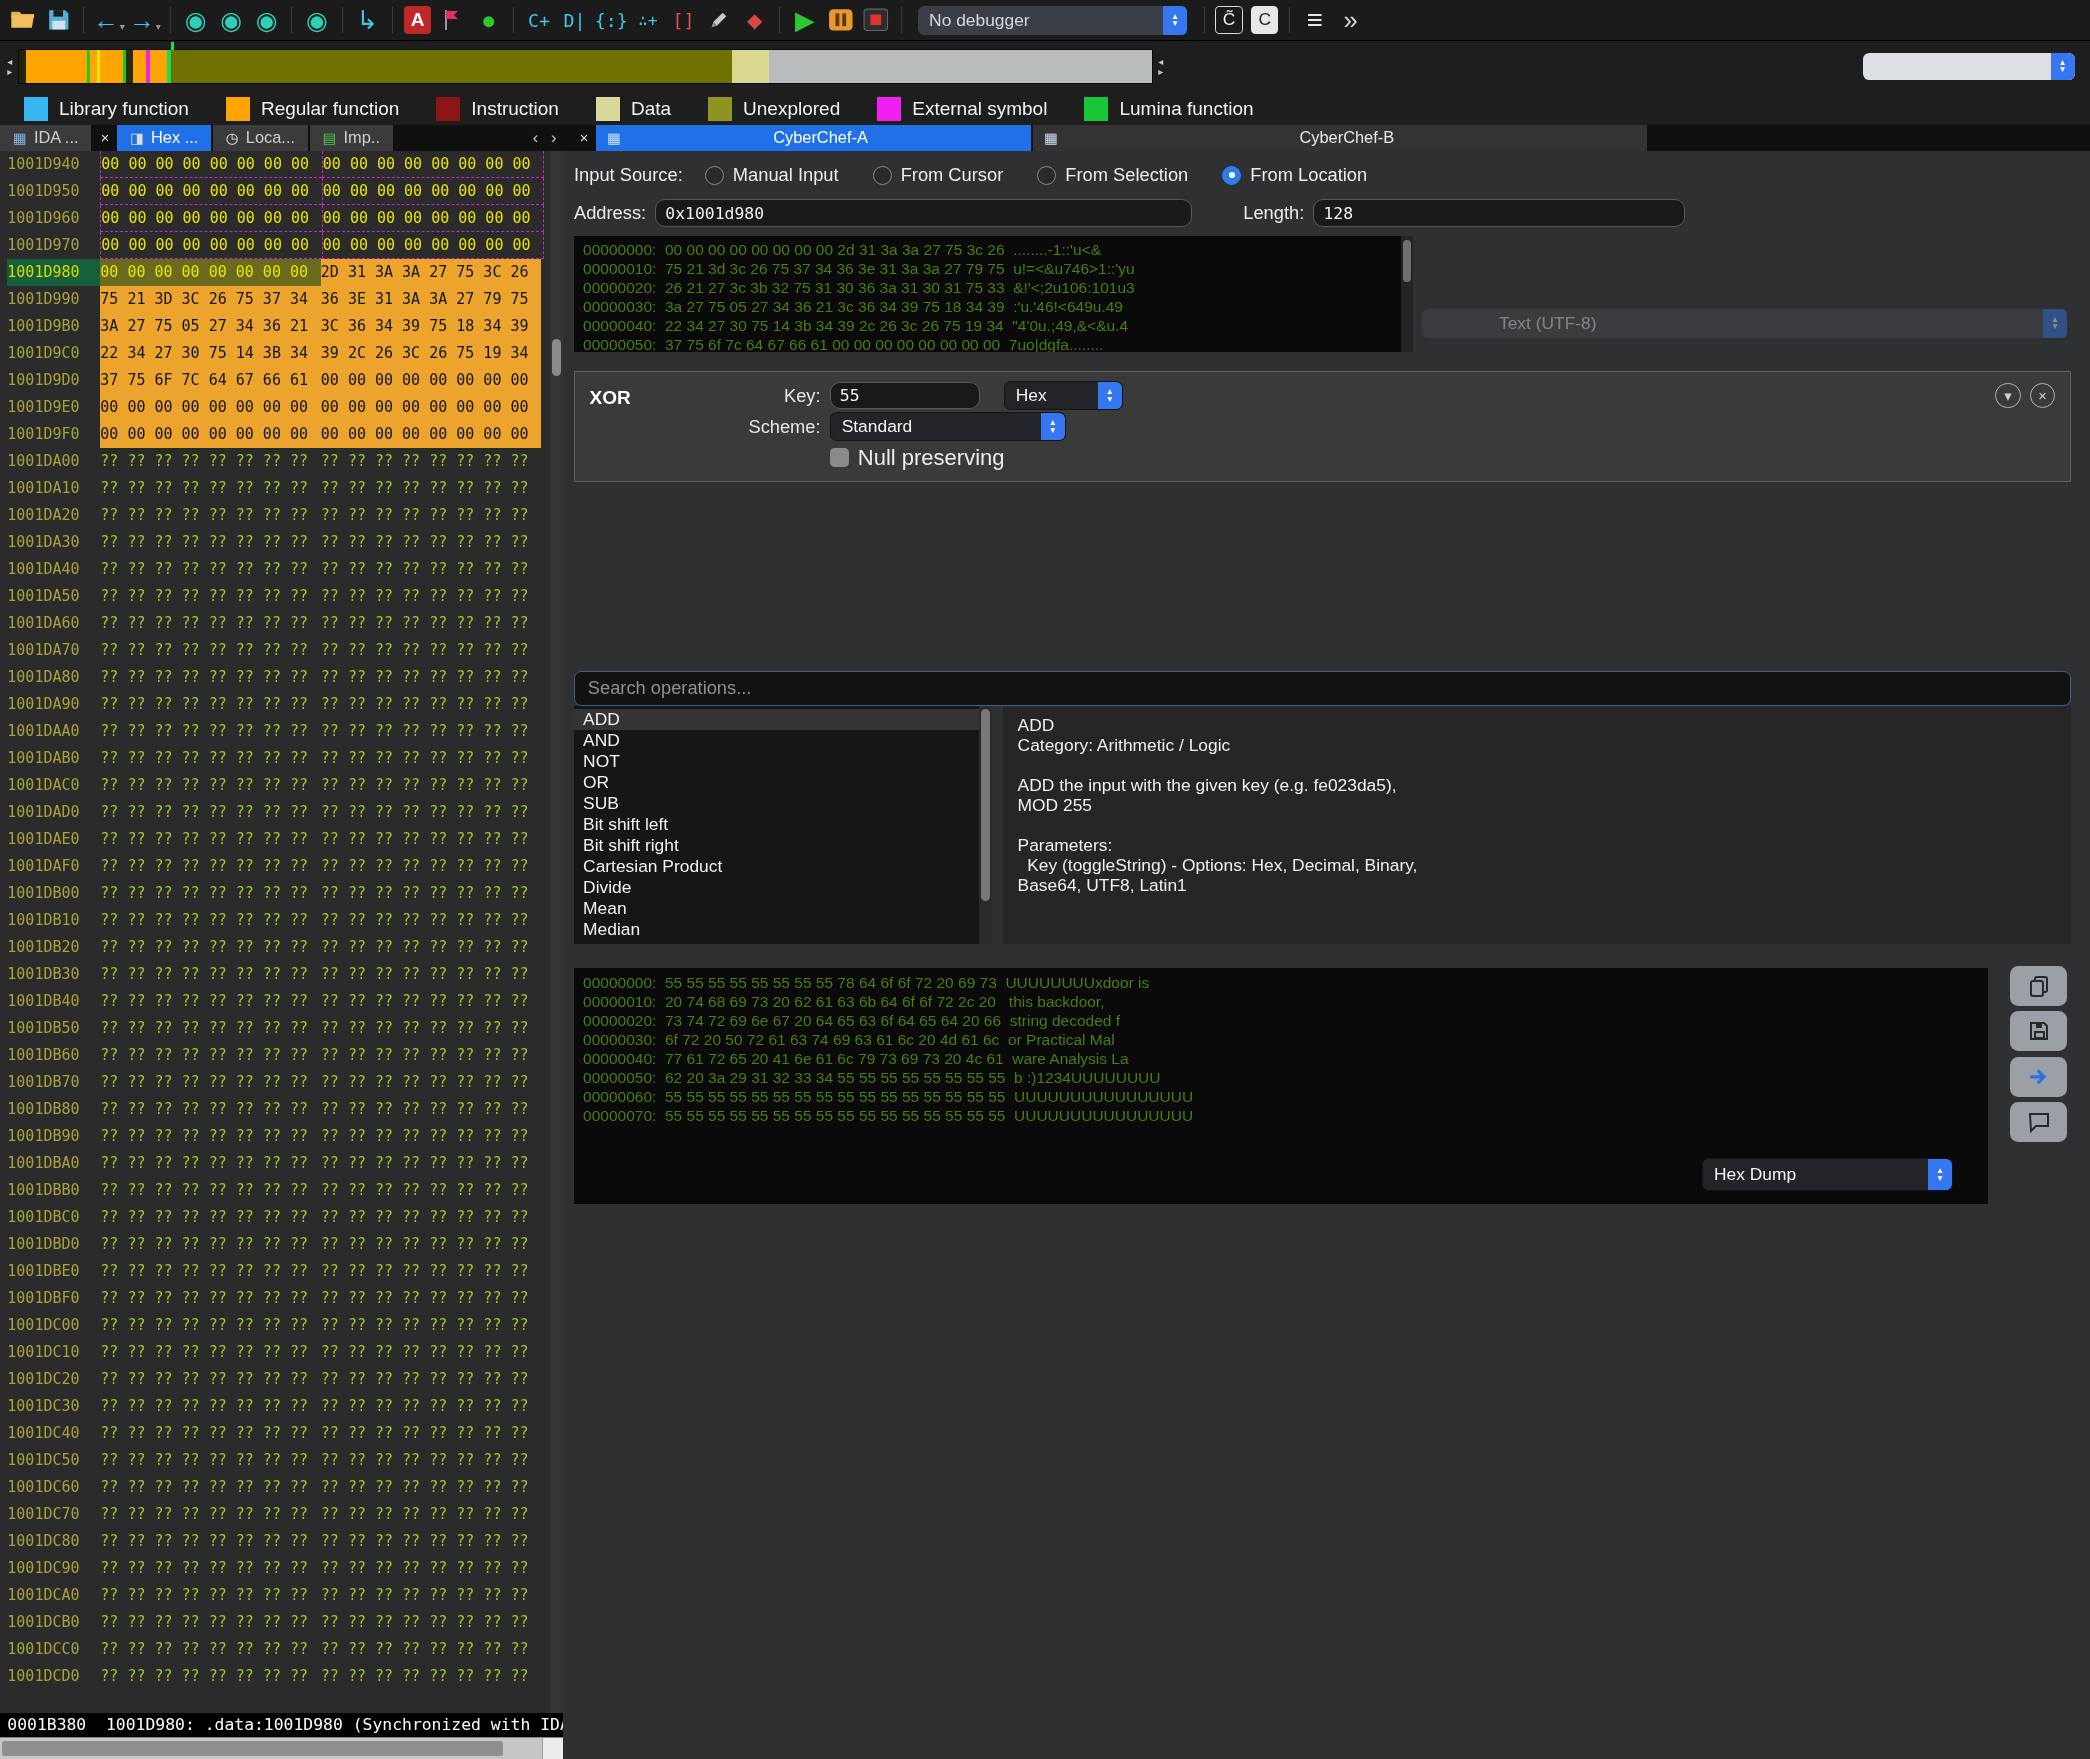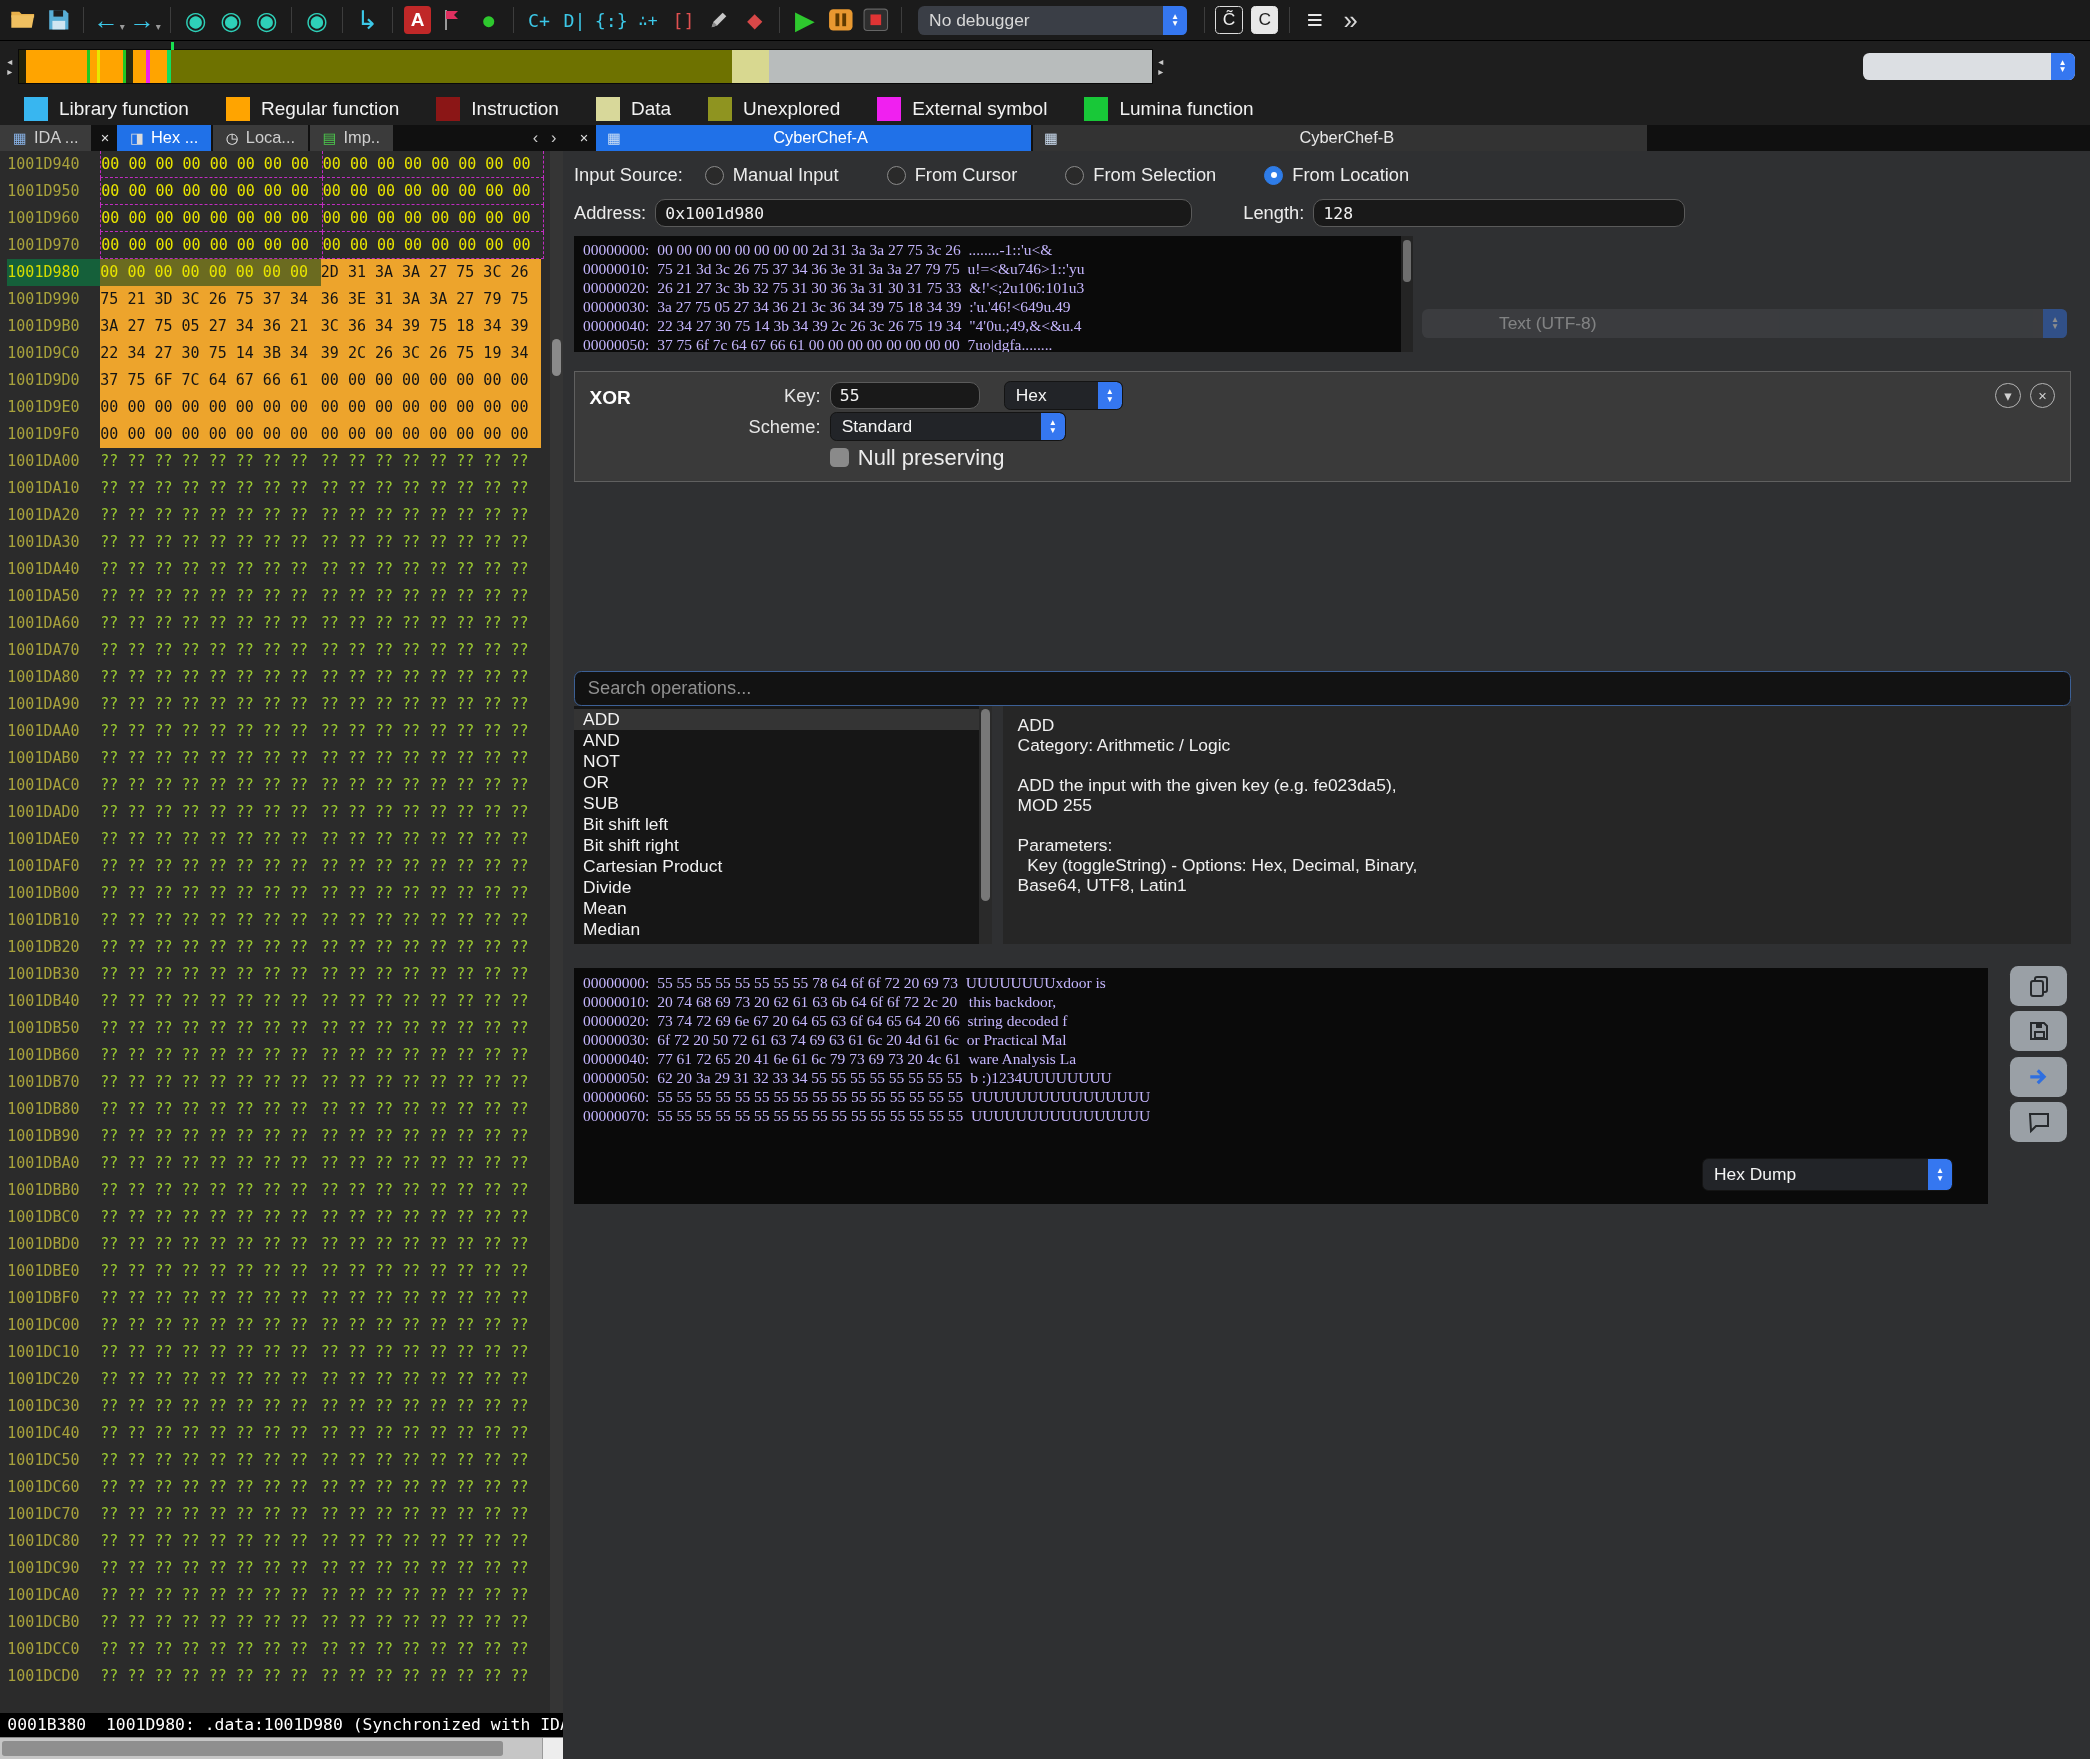--- a/index.html
+++ b/index.html
@@ -63,34 +63,34 @@
 .t-unk{color:#9ac832}
 .vscroll{position:absolute;right:0;top:0;width:12.8px;height:100%;background:#353535}
 .vthumb{position:absolute;top:188px;left:1.8px;width:9.1px;height:37px;background:#8a8a8a;border-radius:4.6px}
 .statusbar{height:24px;flex:0 0 24px;background:#000;color:#fff;font-family:"DejaVu Sans Mono",monospace;font-size:16.4px;line-height:24px;padding-left:7.3px;white-space:pre;overflow:hidden}
 .hscroll{height:22px;flex:0 0 22px;position:relative;background:#c6c6c6;border-top:0.9px solid #888}
 .hthumb{position:absolute;left:1.8px;top:2.7px;height:15.5px;width:501px;background:#8f8f8f;border-radius:2.7px}
 .hcorner{position:absolute;right:0;top:0;bottom:0;width:20px;background:#ededed;border-left:0.9px solid #9a9a9a}
 
 .rightpane{position:relative;flex:1;background:#2f3032;padding:0 20px 0 11px;overflow:hidden}
 .srcrow{display:flex;align-items:center;margin-top:10px;height:29px;font-size:18.3px}
-.srcopts{display:flex;align-items:center;gap:48px;margin-left:22px}
+.srcopts{display:flex;align-items:center;gap:34px;margin-left:22px}
 .radio-opt{display:flex;align-items:center;gap:9.1px}
 .radio{width:19px;height:19px;border-radius:50%;background:#2a2a2a;border:1.8px solid #8a8a8a;display:inline-block;box-sizing:border-box;position:relative}
 .radio.on{background:#2e7ce8;border-color:#2e7ce8}
 .radio.on::after{content:'';position:absolute;left:5.5px;top:5.5px;width:6.4px;height:6.4px;border-radius:50%;background:#fff}
 .addrrow{display:flex;align-items:center;margin-top:9.1px;height:29px;font-size:18.3px}
 .txt{background:#191919;border:0.9px solid #5a5a5a;color:#f0f0f0;height:27.4px;font-size:16.4px;padding:0 9.1px;border-radius:10px;box-sizing:border-box;font-family:"DejaVu Sans Mono",monospace}
 .addr-input{width:537px;margin-left:9.1px}
 .lenlbl{margin-left:51px}
 .len-input{width:372px;margin-left:9.1px}
 .dumpbox{position:relative;background:#0a0a0a;overflow:hidden}
 .inputdump{margin-top:8.2px;width:839px;height:116px;padding:4.6px 0 0 9.1px;box-sizing:border-box}
 .outputdump{margin-top:24px;width:1414px;height:236px;padding:5.5px 0 0 9.1px;box-sizing:border-box}
-.dumpline{font-family:Liberation Serif, serif;font-size:15.5px;line-height:19px;white-space:pre;color:#c4b5fd}
+.dumpline{font-family:Liberation Sans, sans-serif;font-size:15.5px;line-height:19px;white-space:pre;color:#4d7c0f}
 .vscroll2{position:absolute;top:0;right:0;width:12px;height:100%;background:#242424}
 .vthumb2{position:absolute;top:3.7px;left:1.8px;width:8.2px;height:42px;background:#6e6e6e;border-radius:3.7px}
 .ghost{position:absolute;left:859px;top:158px;width:645px;height:29px;background:#4a4c50;border-radius:6.4px;display:flex;align-items:center;justify-content:space-between;opacity:.45}
 .ghost .pop-label{padding-left:77px;font-size:17.4px;color:#e6e6e6}
 .xorblock{margin-top:19px;width:1497px;height:111px;background:#3a3a3a;border:0.9px solid #606060;display:flex;padding:11px 14.6px;box-sizing:border-box}
 .xor-title{flex:0 0 57px;font-size:19px;font-weight:bold;padding-top:3.7px;color:#fff}
 .xor-fields{flex:1;display:flex;flex-direction:column;gap:5.5px}
 .xrow{display:flex;align-items:center;height:25.6px}
 .flabel{flex:0 0 174px;text-align:right;margin-right:9.1px;font-size:18.3px;color:#e6e6e6}
 .key-input{width:150px}

